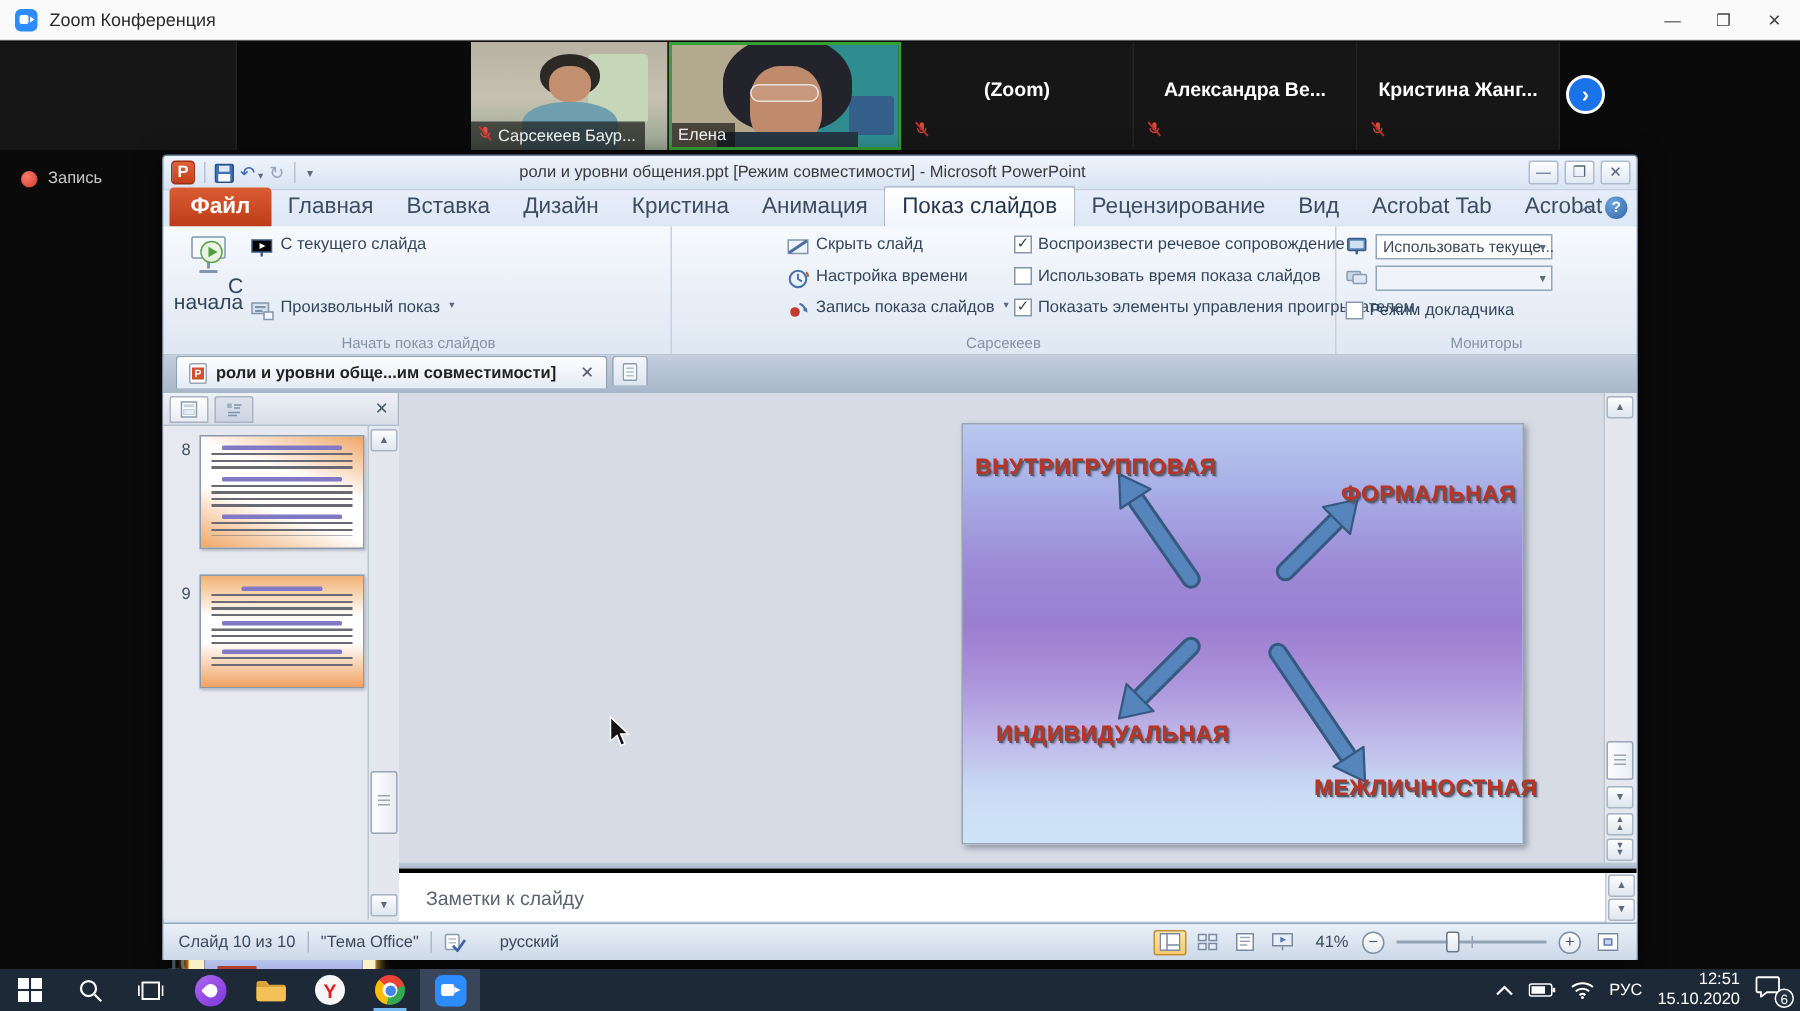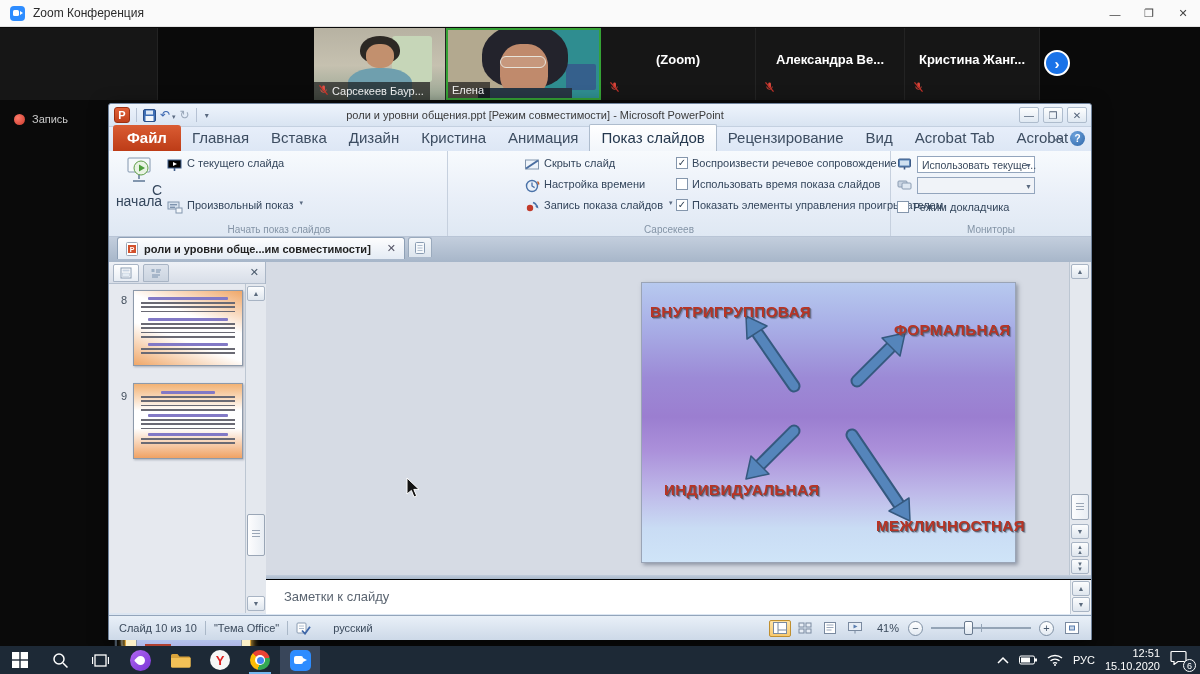--- a/index.html
+++ b/index.html
@@ -102,21 +102,21 @@
          background:linear-gradient(180deg,#b7c9ef 0%,#a8aee6 16%,#9c8ad6 34%,#9b7ed0 48%,#ab90da 60%,#bdb6e8 74%,#c9dcf4 88%,#cfe4f8 100%)}
   .sllbl{position:absolute;font-weight:bold;font-size:15px;color:#b83425;letter-spacing:.5px;
          text-shadow:1px 1px 0 #5a5a66,2px 2px 1px rgba(40,40,60,.35);white-space:nowrap}
   .ellip{position:absolute;left:120px;top:86px;width:125px;height:79px;border-radius:50%;
          background:radial-gradient(circle at 40% 30%,#7fa5d2,#4f7cb0);border:2px solid #3a5f8a;
          display:flex;flex-direction:column;align-items:center;justify-content:center}
   .ellip div{font-weight:bold;font-size:13.5px;color:#c23b28;text-shadow:1px 1px 0 #4a4a58;line-height:16px;letter-spacing:.5px}
 
   
   .split{left:157px;top:471px;width:825px;height:4px;background:linear-gradient(#c2cddc,#a9b8ca)}
-  .notes{left:157px;top:475px;width:825px;height:35px;background:#fff;border-top:1px solid #000000}
+  .notes{left:157px;top:475px;width:825px;height:35px;background:#fff;border-top:3px solid #000000}
   .notes .ph{position:absolute;left:18px;top:9px;font-size:13px;color:#5a6470}
   .nscroll{position:absolute;right:0;top:0;width:21px;height:34px;background:#eef1f5;border-left:1px solid #c4cdd8}
   .statusbar{left:0;top:511px;width:982px;height:25px;background:linear-gradient(#e9f0f8,#cdd9e8);border-top:1px solid #93a5bb;
              display:flex;align-items:center;font-size:11px;color:#3b4a5c;padding-left:10px}
   .ssep{width:1px;height:14px;background:#aab8c8;margin:0 8px}
   .viewbtn{width:22px;height:17px;display:flex;align-items:center;justify-content:center;border:1px solid transparent;border-radius:2px}
   .viewbtn.sel{background:linear-gradient(#fde3a7,#f8c96e);border-color:#c08f2f}
   .zbtn{width:15px;height:15px;border-radius:50%;border:1px solid #7f90a4;background:linear-gradient(#fff,#e4ebf3);
         font-size:11px;line-height:12px;text-align:center;color:#4a5a6e}
   .ztrack{width:100px;height:2px;background:#94a4b6;position:relative;margin:0 5px}

